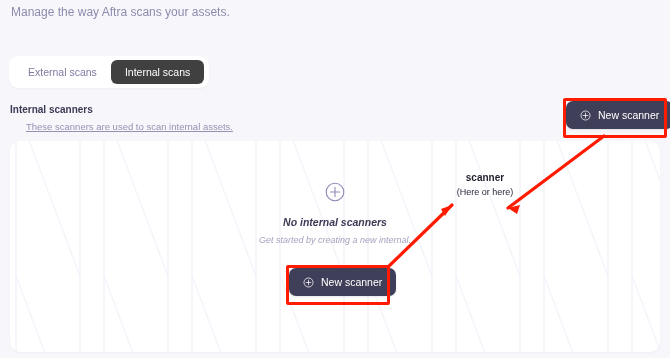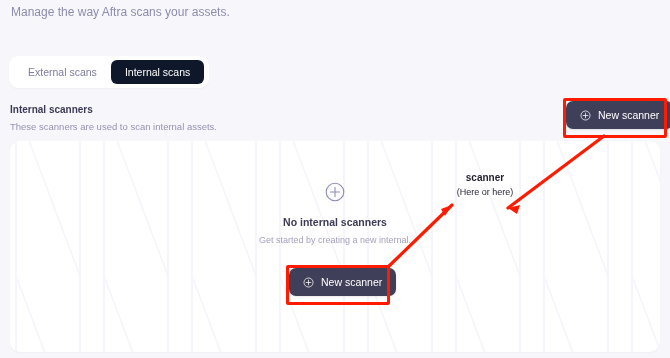--- a/index.html
+++ b/index.html
@@ -53,21 +53,21 @@
   .tab {
     font-size: 10.5px;
     color: #7d7ba0;
     padding: 6px 14px;
     border-radius: 6px;
     white-space: nowrap;
     cursor: pointer;
     user-select: none;
   }
   .tab.active {
-    background: #0f172a;
+    background: #404040;
     color: #ffffff;
   }
 
   
   .section-head {
     position: absolute;
     left: 10px;
     top: 102px;
     width: 420px;
   }
@@ -75,21 +75,22 @@
     font-size: 10px;
     font-weight: bold;
     color: #3b3a55;
     line-height: 15px;
     margin: 0;
   }
   .section-sub {
     font-size: 9.5px;
     color: #9492b2;
     line-height: 13px;
-    margin: 3px 0 0 0;
+    margin: 3px 0 0 16px;
+    text-decoration: underline;
   }
 
   
   .btn {
     display: inline-flex;
     align-items: center;
     gap: 7px;
     background: #403f59;
     color: #ffffff;
     border: none;
@@ -143,20 +144,21 @@
   .card {
     position: absolute;
     left: 10px;
     top: 141px;
     width: 650px;
     height: 211px;
     background: #ffffff;
     border-radius: 10px;
     overflow: hidden;
     box-shadow: 0 1px 2px rgba(60, 58, 90, 0.05);
+    font-style: italic;
   }
   .card-pattern {
     position: absolute;
     inset: 0;
     opacity: 1;
   }
   .empty-state {
     position: absolute;
     left: 0;
     right: 0;

